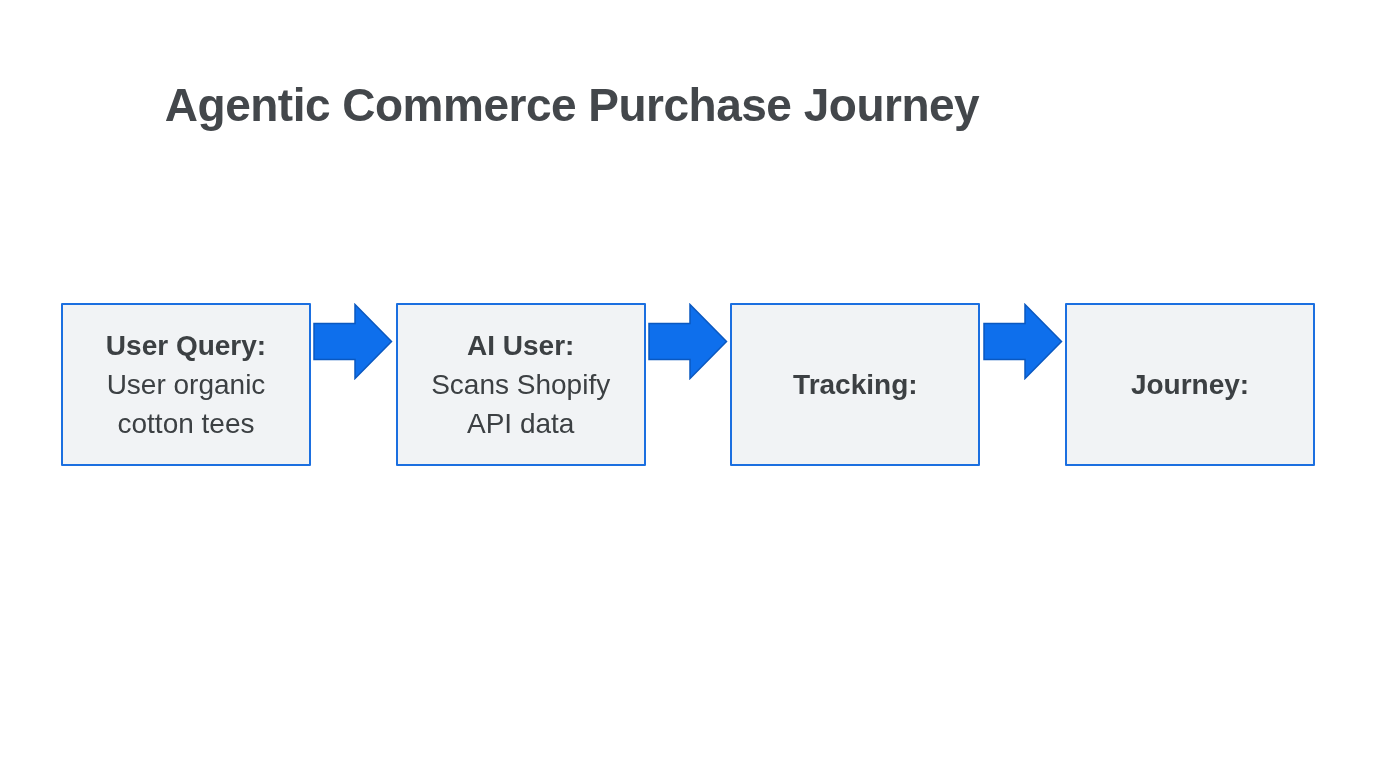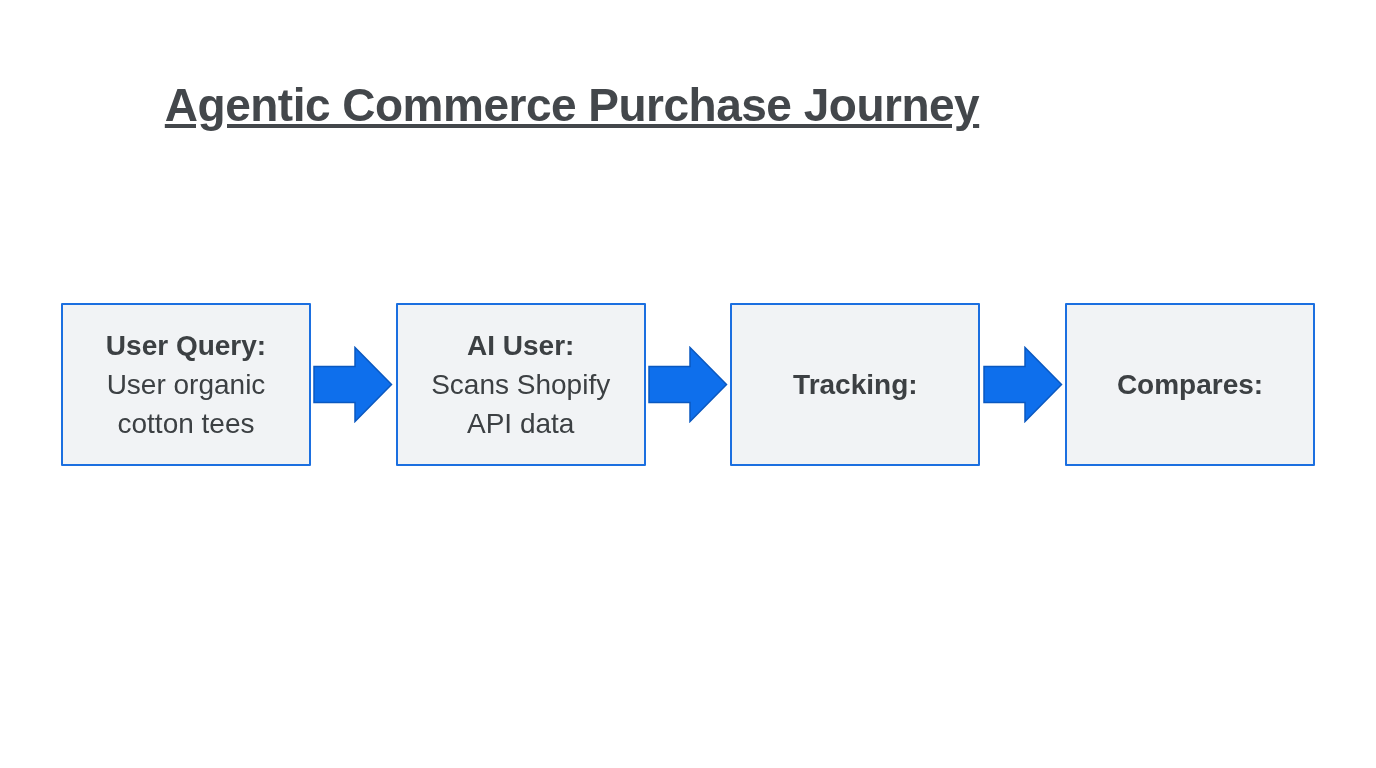--- a/index.html
+++ b/index.html
@@ -19,29 +19,28 @@
   .title {
     position: absolute;
     top: 78px;
     left: 0;
     width: 1144px;
     text-align: center;
     font-size: 46px;
     font-weight: bold;
     letter-spacing: -0.5px;
     color: var(--title-text, #43474b);
-    text-decoration: underline;
   }
   .flow-row {
     position: absolute;
     top: 303px;
     left: 61px;
     width: 1254px;
     display: flex;
-    align-items: center;
+    align-items: flex-start;
   }
   .step-box {
     box-sizing: border-box;
     flex: 0 0 250px;
     height: 163px;
     background: var(--box-background, #f1f3f5);
     border: 2px solid var(--box-border, #1b6fe0);
     border-radius: 1px;
     display: flex;
     flex-direction: column;
@@ -112,17 +111,17 @@
       <span class="step-heading">Tracking:</span>
     </div>
 
     <div class="arrow-cell">
       <svg width="80" height="77" viewBox="0 0 80 77">
         <polygon points="1,20.5 42,20.5 42,1.5 78.5,38.5 42,75.5 42,56.5 1,56.5"></polygon>
       </svg>
     </div>
 
     <div class="step-box">
-      <span class="step-heading">Compares:</span>
+      <span class="step-heading">Journey:</span>
     </div>
 
   </div>
 </div>
 
 </body></html>

